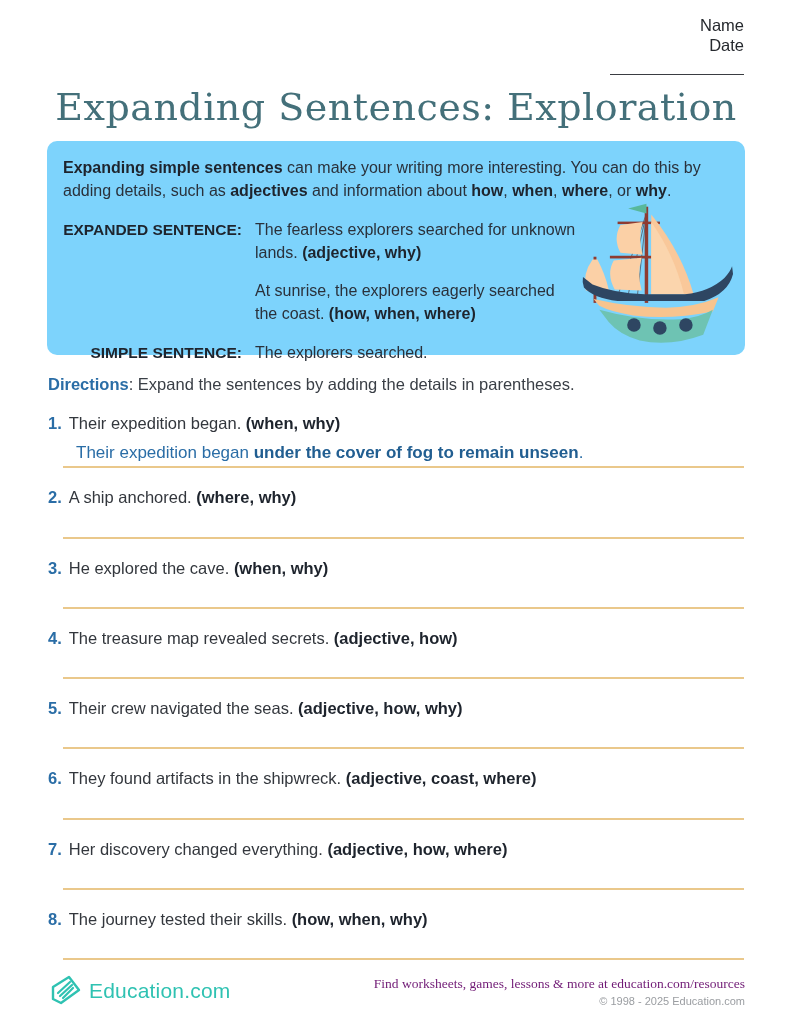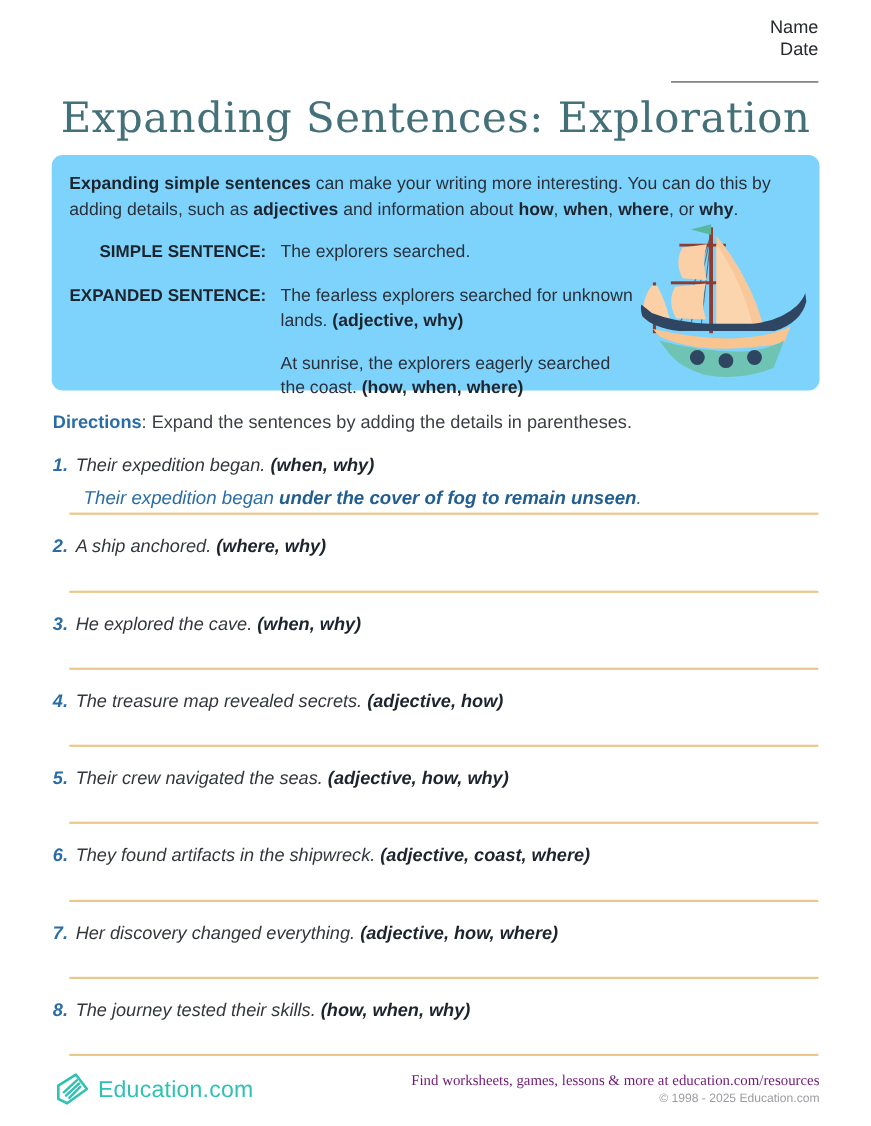--- a/index.html
+++ b/index.html
@@ -33,32 +33,32 @@
   .ex-value p + p { margin-top:16px; }
 
   
   .ship { position:absolute; right:8px; bottom:4px; width:158px; height:152px; }
 
   
   .directions { margin:20px 48px 4px 48px; font-size:16.5px; color:#3a3f46; }
   .directions b { color:#2a6da6; }
 
   
-  .exercise { margin:12px 48px;font-style:italic; }
+  .exercise { margin:12px 48px; }
   .sentence { font-size:16.5px; color:#33373d; margin-top:18px; line-height:1.35; }
   .sentence .num { color:#2a6da6; font-weight:bold; margin-right:7px; }
   .write-line { border-bottom:2px solid #eac88b; margin-top:28px; margin-left:15px; }
   .answer {
     margin:9px 0 0 15px; padding:0 0 3px 13px; font-size:17px; color:#2a6da6;
     border-bottom:2px solid #eac88b;
   }
   .answer b { color:#215e91; }
 
   
-  .footer { position:absolute; left:48px; right:47px; bottom:16px; display:flex; justify-content:space-between; }
+  .footer { position:absolute; left:48px; right:47px; bottom:16px; display:flex; justify-content:space-between; align-items:center; }
   .brand { display:flex; align-items:center; gap:7px; }
   .brand-text { font-size:21px; color:#2fc2b2; letter-spacing:0.2px; }
   .footer-right { text-align:right; }
   .resources { font-size:13.5px; color:#701a75;font-family:Liberation Serif, serif; }
   .copyright { font-size:11px; color:#9a9da1; margin-top:3px; }
 </style>
 </head>
 <body>
 
 <div class="name-row">
@@ -67,30 +67,30 @@
   <span>Date</span>
   <span class="fline date"></span>
 </div>
 
 <h1 class="title">Expanding Sentences: Exploration</h1>
 
 <div class="info-box">
   <p class="intro"><b>Expanding simple sentences</b><span> can make your writing more interesting. You can do this by adding details, such as </span><b>adjectives</b><span> and information about </span><b>how</b><span>, </span><b>when</b><span>, </span><b>where</b><span>, or </span><b>why</b><span>.</span></p>
 
   <div class="example-row">
-    <div class="ex-label">SIMPLE SENTENCE:</div>
-    <div class="ex-value">The explorers searched.</div>
-  </div>
-
-  <div class="example-row">
     <div class="ex-label">EXPANDED SENTENCE:</div>
     <div class="ex-value">
       <p><span>The fearless explorers searched for unknown lands. </span><b>(adjective, why)</b></p>
       <p><span>At sunrise, the explorers eagerly searched the coast. </span><b>(how, when, where)</b></p>
     </div>
+  </div>
+
+  <div class="example-row">
+    <div class="ex-label">SIMPLE SENTENCE:</div>
+    <div class="ex-value">The explorers searched.</div>
   </div>
 
   <svg class="ship" viewBox="0 0 160 158" aria-hidden="true">
 
     <line x1="68" y1="15" x2="38" y2="101" stroke="#5a6b7a" stroke-width="1"></line>
     <line x1="68" y1="15" x2="48" y2="104" stroke="#5a6b7a" stroke-width="1"></line>
     <line x1="68" y1="15" x2="58" y2="106" stroke="#5a6b7a" stroke-width="1"></line>
 
     <rect x="66.2" y="8" width="3.6" height="100" fill="#8e3b31"></rect>
     <rect x="13" y="60" width="3" height="48" fill="#8e3b31"></rect>

